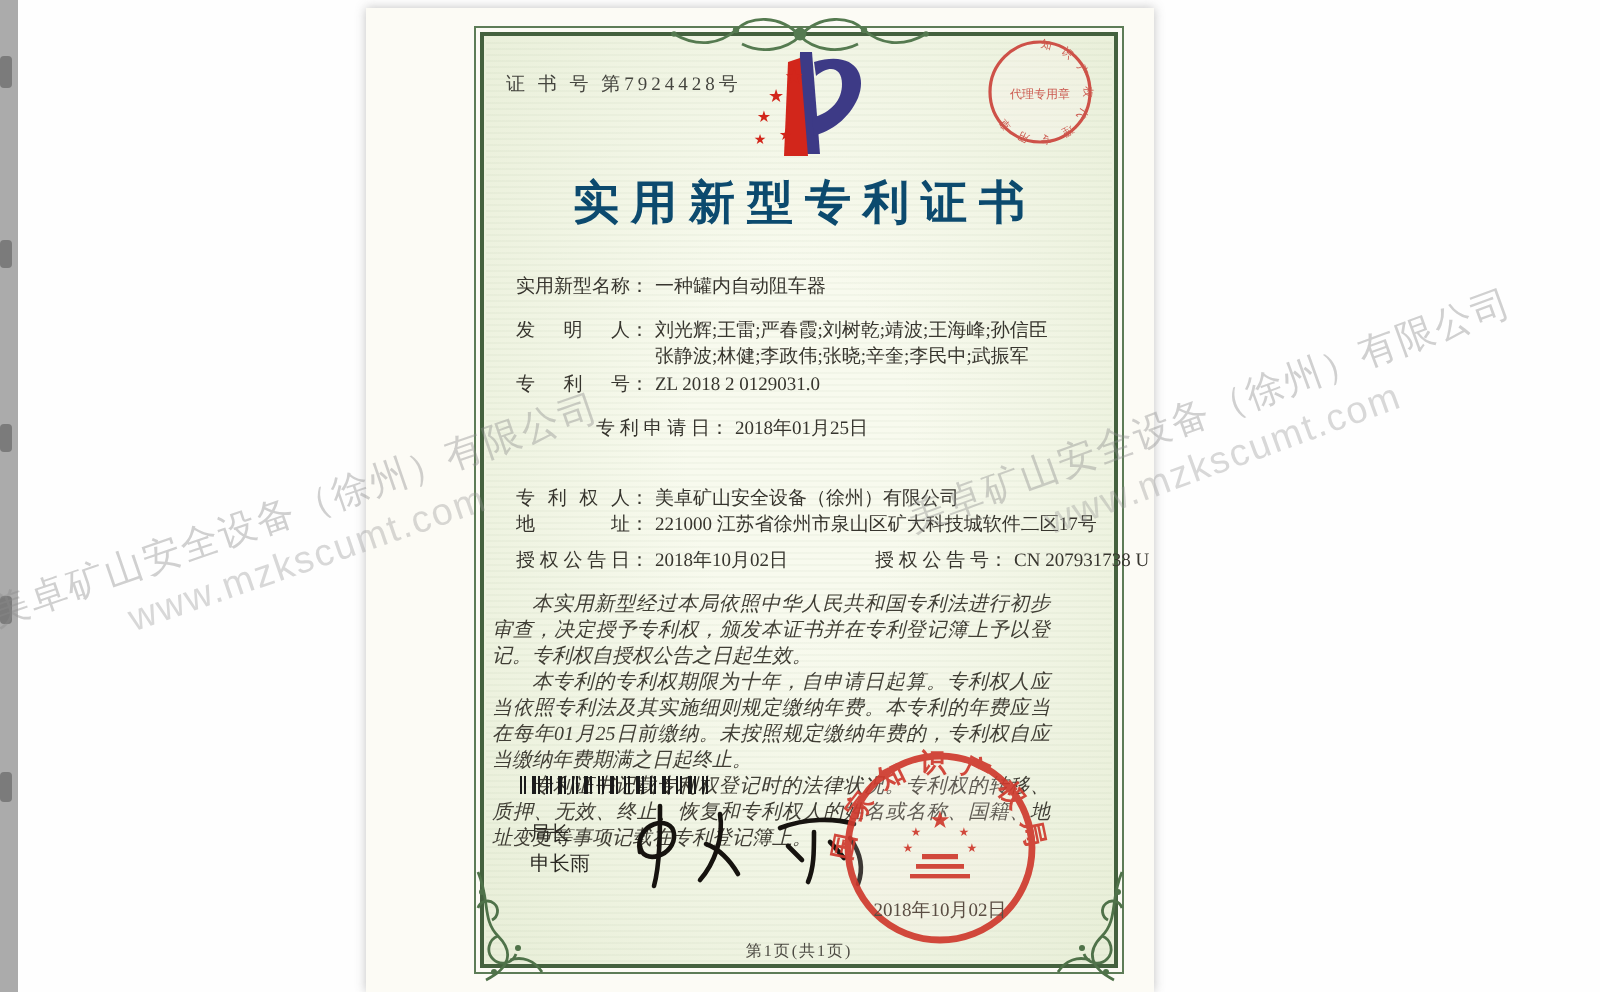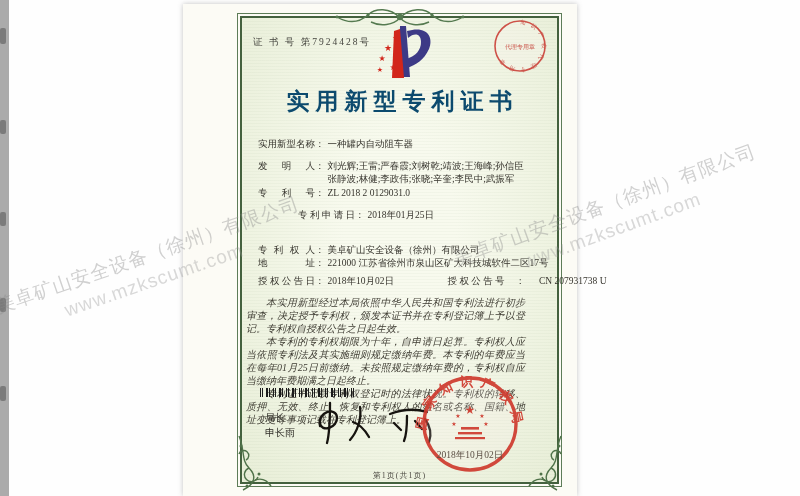--- a/index.html
+++ b/index.html
@@ -37,21 +37,21 @@
 
   
   .agency-seal{position:absolute;left:308px;top:13px;opacity:.9;}
 
   
   .frow{position:absolute;left:75px;font-size:9.5px;color:#37352e;white-space:nowrap;display:flex;line-height:13px;}
   .flabel{display:inline-block;width:57px;text-align:justify;text-align-last:justify;}
   .fcolon{display:inline-block;margin-right:3px;}
   .fval{display:inline-block;}
   .twoline div{line-height:13px;}
-  .grant2{margin-left:10px;display:flex;gap:11px;}
+  .grant2{display:flex;}
 
   
   .body-text{position:absolute;left:63px;top:292px;width:279px;font-size:10px;line-height:13px;
              color:#403e35;text-align:justify;font-style:italic;}
   .body-text p{margin:0;text-indent:2em;}
 
   .barcode{position:absolute;left:77px;top:384px;width:94px;height:9px;
      background:repeating-linear-gradient(90deg,#1b1b1b 0 1px,transparent 1px 2px,#1b1b1b 2px 3px,
         transparent 3px 6px,#1b1b1b 6px 8px,transparent 8px 9px,#1b1b1b 9px 10px,transparent 10px 13px);}
 

